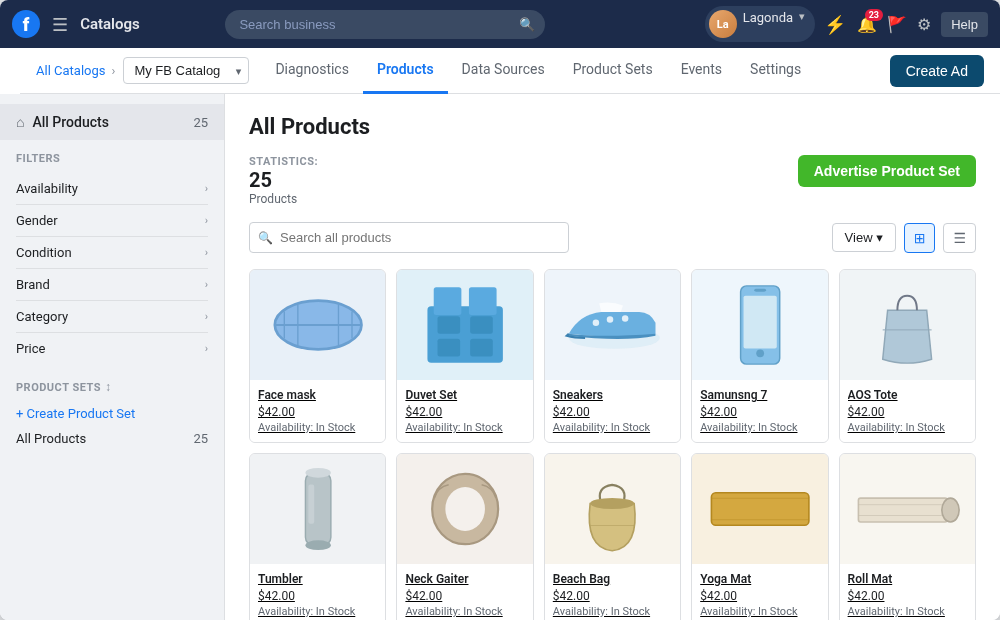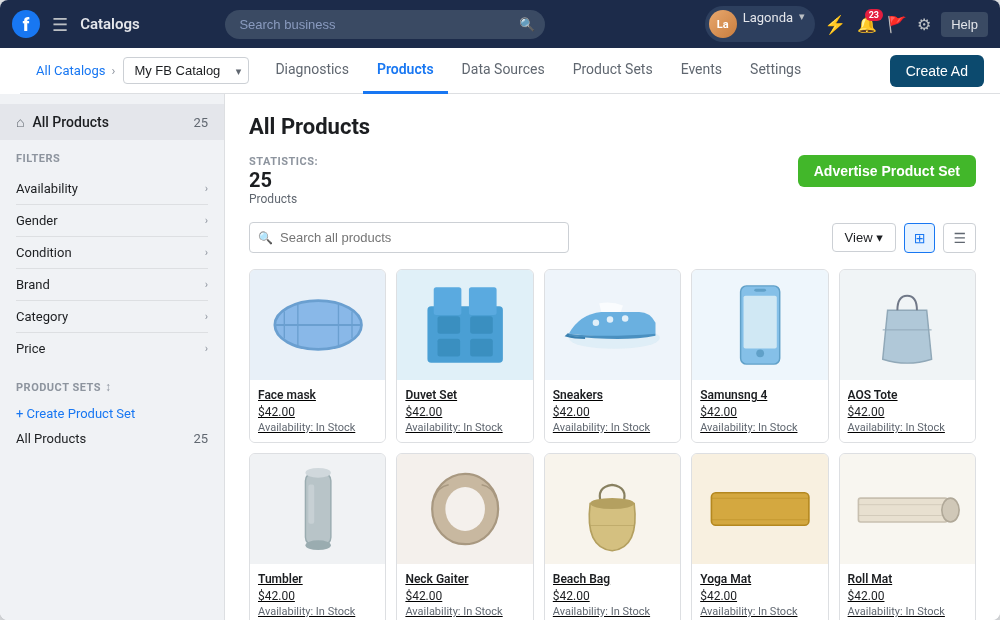--- a/index.html
+++ b/index.html
@@ -265,21 +265,21 @@
         <div class="product-card">
           <div class="product-img" style="background:#eef6fc;">
             <svg viewBox="0 0 60 90" xmlns="http://www.w3.org/2000/svg">
               <rect x="10" y="5" width="40" height="80" rx="6" fill="#85c0e8" stroke="#60a0c8" stroke-width="1.5"></rect>
               <rect x="13" y="15" width="34" height="54" rx="2" fill="#d0e8f4"></rect>
               <circle cx="30" cy="74" r="4" fill="#60a0c8"></circle>
               <rect x="24" y="8" width="12" height="3" rx="2" fill="#60a0c8"></rect>
             </svg>
           </div>
           <div class="product-info">
-            <div class="product-name">Samunsng 4</div>
+            <div class="product-name">Samunsng 7</div>
             <div class="product-price">$42.00</div>
             <div class="product-avail">Availability: In Stock</div>
           </div>
         </div>
 
         <div class="product-card">
           <div class="product-img" style="background:#f0f4f6;">
             <svg viewBox="0 0 70 90" xmlns="http://www.w3.org/2000/svg">
               <path d="M15 30 L10 80 Q35 88 60 80 L55 30Z" fill="#b0c8d8" stroke="#90a8b8" stroke-width="1.5"></path>
               <path d="M25 30 Q25 15 35 15 Q45 15 45 30" stroke="#707888" stroke-width="2" fill="none"></path>

